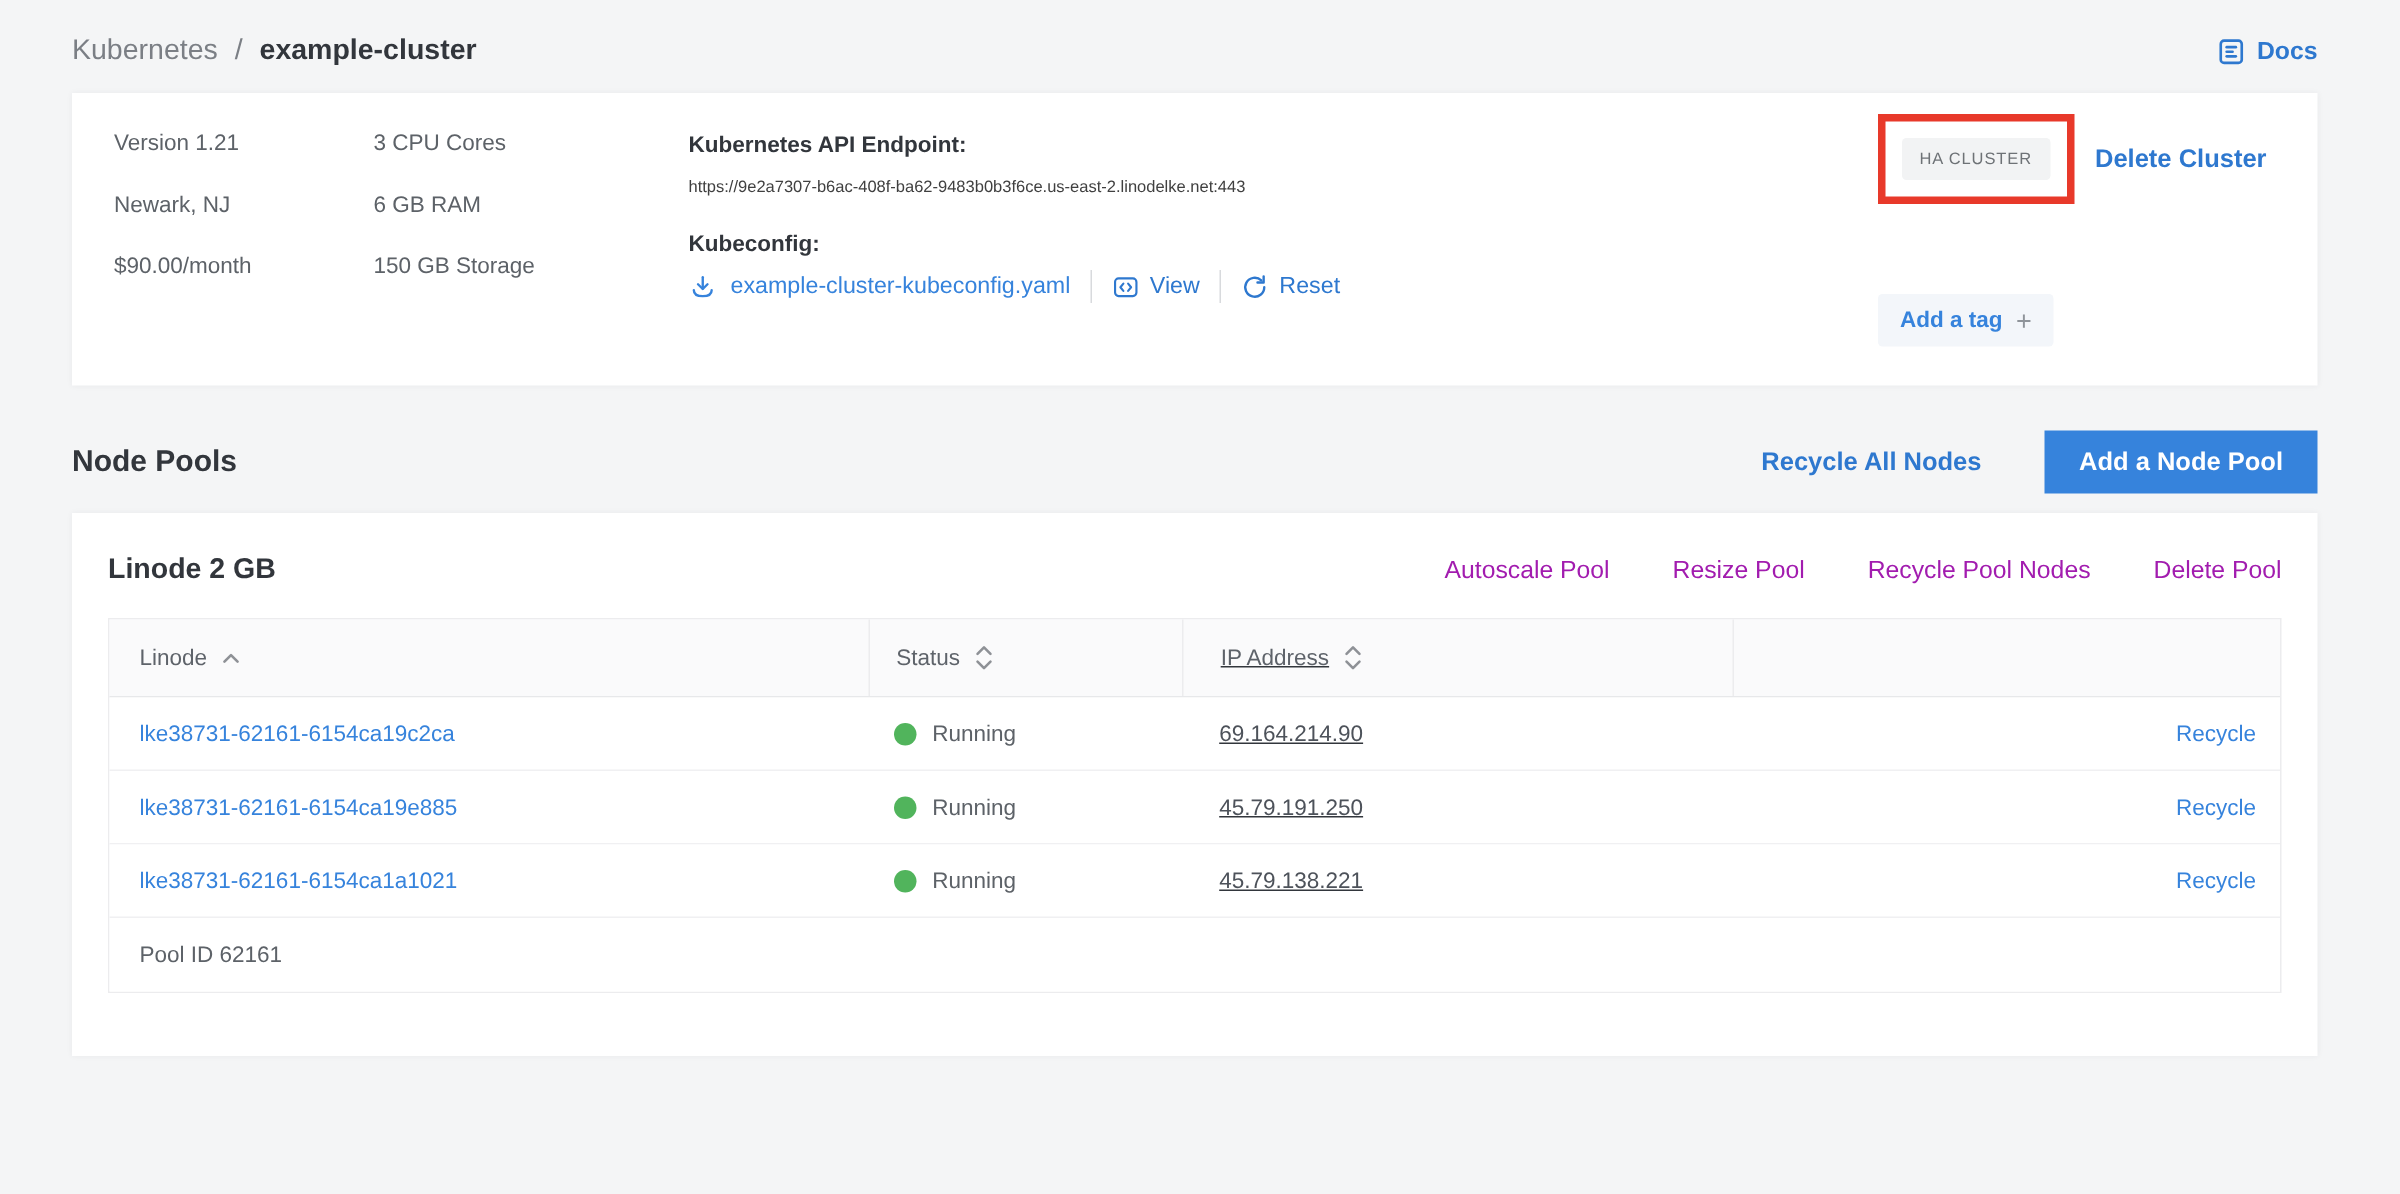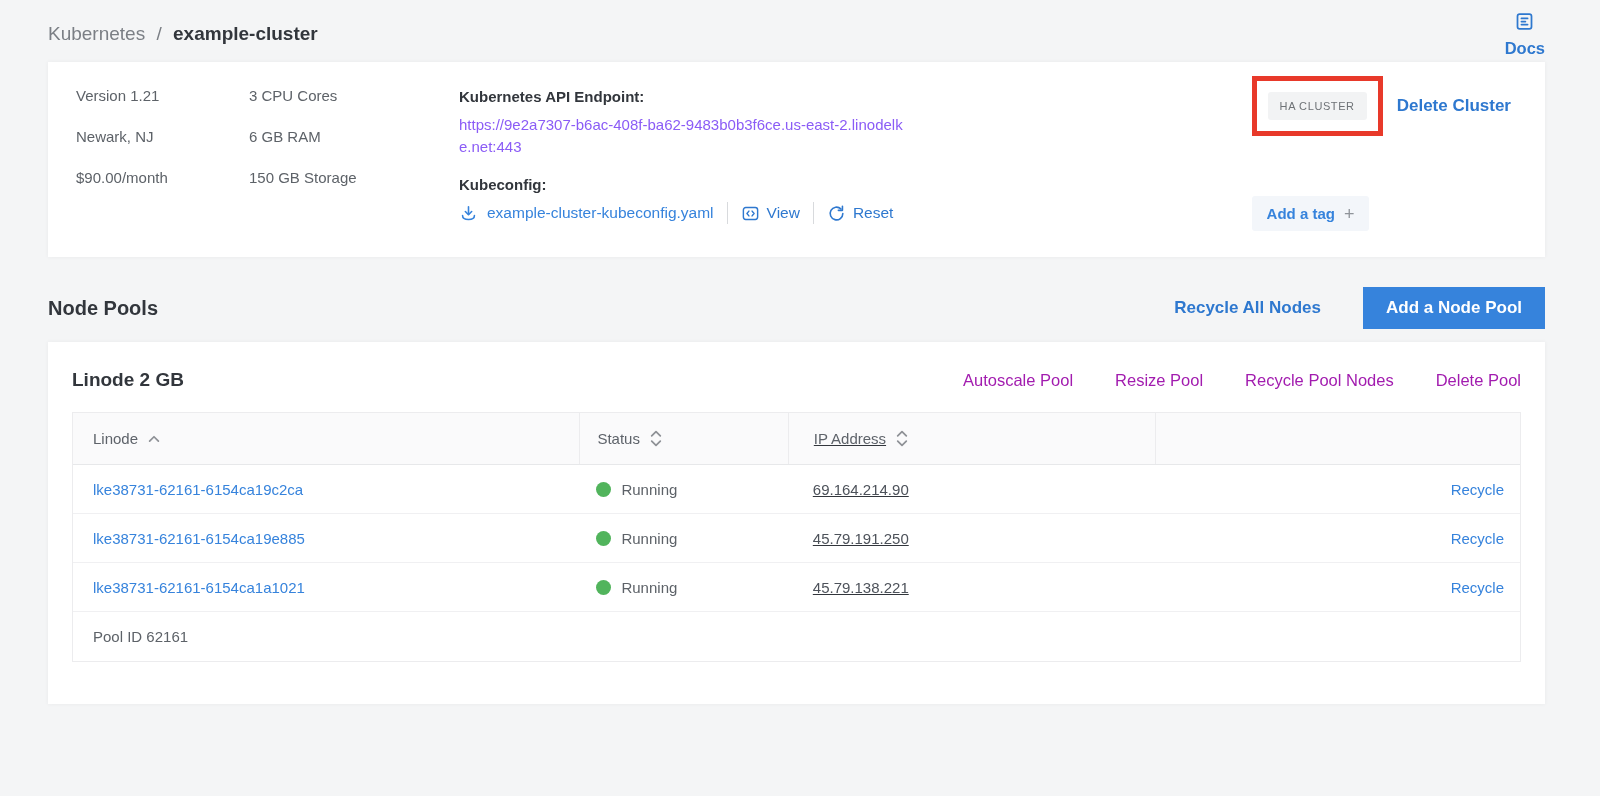--- a/index.html
+++ b/index.html
@@ -11,35 +11,35 @@
     overflow:hidden;
   }
   .page { padding:16px 55px 0 48px; }
 
   
   .topbar { display:flex; justify-content:space-between; align-items:center; margin-bottom:10px; height:36px; }
   .breadcrumb { font-size:19px; color:#7b7f85; }
   .breadcrumb .crumb-link { color:#7b7f85; text-decoration:none; cursor:pointer; }
   .breadcrumb .sep { margin:0 6px; }
   .breadcrumb .current { color:#32363c; font-weight:bold; }
-  .docs-link { display:flex; align-items:center; gap:7px; color:#2e78cf; font-size:16.5px; font-weight:600; text-decoration:none; cursor:pointer;flex-direction:column; }
+  .docs-link { display:flex; align-items:center; gap:7px; color:#2e78cf; font-size:16.5px; font-weight:600; text-decoration:none; cursor:pointer; }
   .icon { display:inline-flex; align-items:center; }
 
   
   .card { background:#fff; box-shadow:0 0 4px rgba(50,54,60,0.06); }
 
   
   .summary { display:flex; padding:26px 20px 24px 28px; min-height:195px; }
   .spec-col { display:flex; flex-direction:column; }
   .spec-col.c1 { width:173px; }
   .spec-col.c2 { width:210px; }
   .spec { font-size:15px; color:#5d6268; margin-bottom:25px; line-height:16px; }
   .endpoint-block { flex:1; max-width:490px; }
   .blk-label { font-size:15px; font-weight:bold; color:#32363c; margin-bottom:9px; }
-  .endpoint-url { font-size:15px; color:#8b5cf6; line-height:22px; max-width:455px; word-break:break-all; margin-bottom:18px; }
+  .endpoint-url { font-size:11px; color:#404040; line-height:22px; max-width:455px; word-break:break-all; margin-bottom:18px; }
   .kube-row { display:flex; align-items:center; font-size:15.5px; }
   .kube-link { display:flex; align-items:center; gap:9px; color:#3683dc; text-decoration:none; cursor:pointer; }
   .kube-action { display:flex; align-items:center; gap:7px; color:#2e78cf; text-decoration:none; cursor:pointer; }
   .vdiv { width:1px; height:22px; background:#d8dadd; margin:0 13px; }
 
   .summary-right { margin-left:auto; display:flex; flex-direction:column; justify-content:space-between; align-items:flex-start; margin-top:-12px; }
   .summary-right-top { display:flex; align-items:center; gap:14px; }
   .highlight-box { border:5px solid #e8392a; padding:11px 11px; background:#fff; }
   .ha-chip { display:inline-block; background:#f2f3f4; color:#6e7276; font-size:11px; letter-spacing:0.6px; padding:8px 12px; border-radius:3px; white-space:nowrap; }
   .delete-cluster { color:#2e78cf; font-size:17px; font-weight:bold; text-decoration:none; cursor:pointer; margin-right:14px; }

